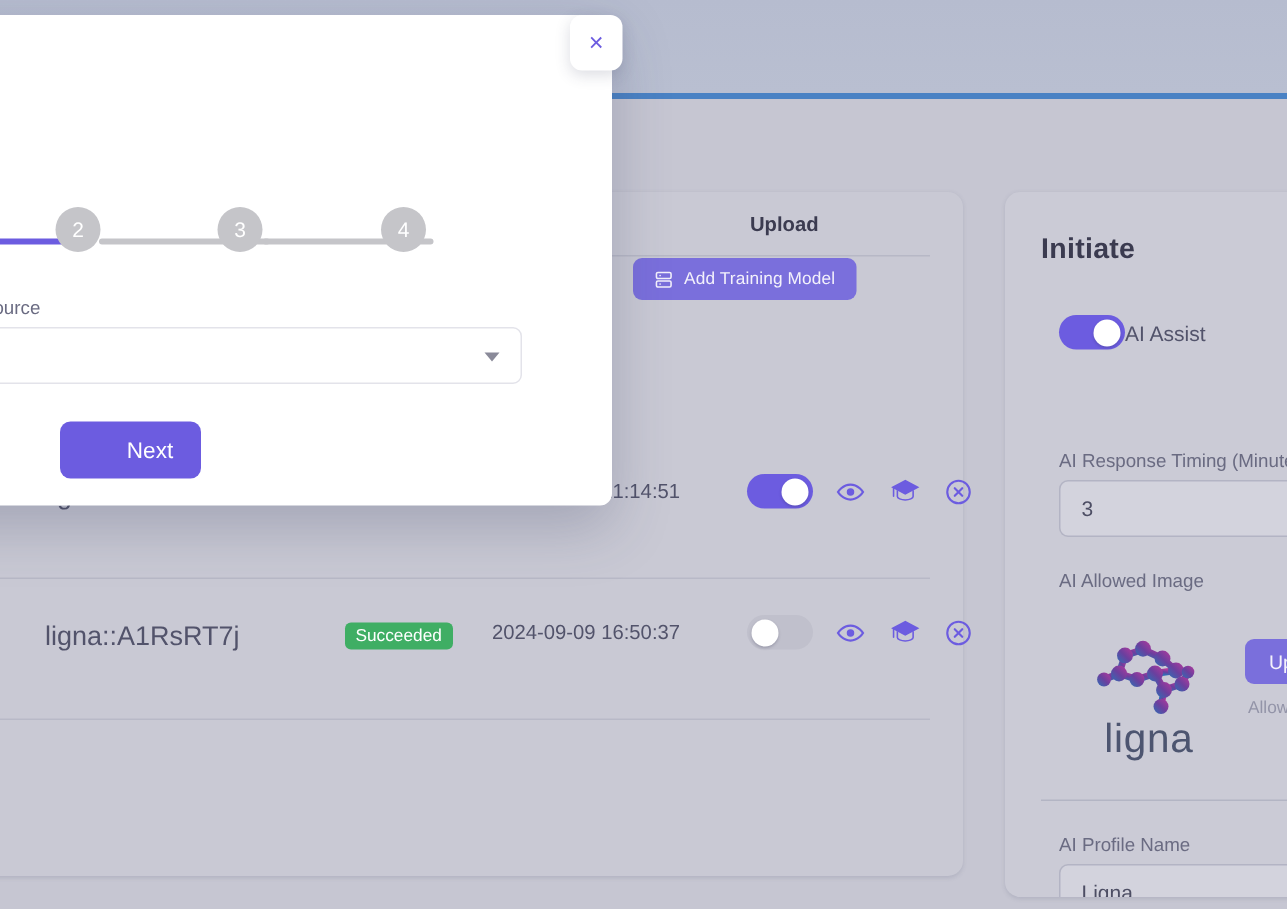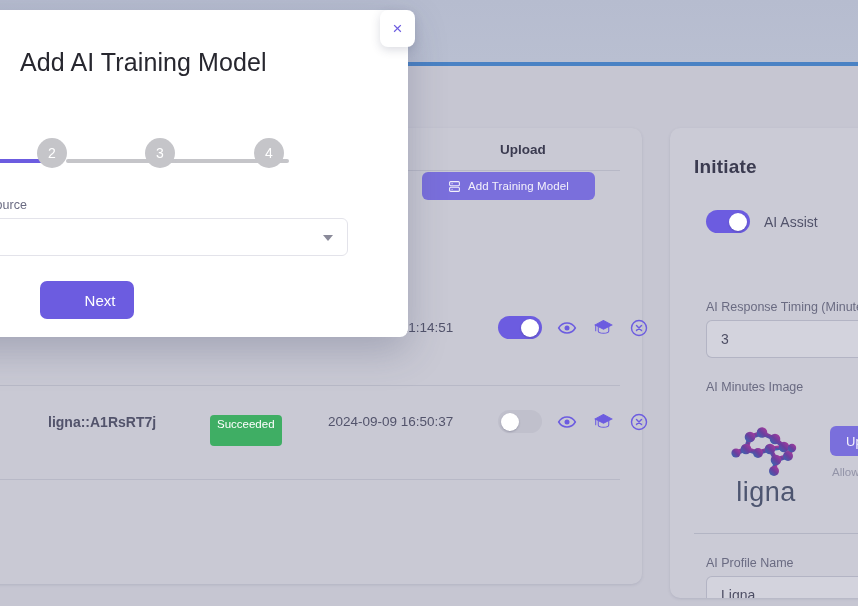--- a/index.html
+++ b/index.html
@@ -48,21 +48,21 @@
     width: 702px; height: 456px;
     background: #c9c9d4;
     border-radius: 10px;
     box-shadow: 0 1px 3px rgba(90,95,120,.18);
   }
 
   .add-model-btn {
     position: absolute;
     left: 482px; top: 44px;
     height: 28px;
-    padding: 0 26px;
+    padding: 0 14px;
     display: flex;
     align-items: center;
     gap: 7px;
     background: #7a6fdc;
     color: #f3f1fb;
     border: none;
     border-radius: 6px;
     font-size: 11.5px;
     letter-spacing: .1px;
     white-space: nowrap;
@@ -94,41 +94,41 @@
   }
   .trow .cell { position: absolute; }
   .row-rule {
     position: absolute;
     left: 0px; bottom: 0;
     width: 620px; height: 1px;
     background: rgba(120,124,150,.20);
   }
 
   .cell-name {
-    left: 48px;
-    font-size: 14px;
+    left: 30px;
+    font-size: 18px;
     color: #52536b;
     white-space: nowrap;
-    font-weight: bold;
   }
   .cell-date {
     left: 328px;
     font-size: 13.5px;
     color: #52536b;
     white-space: nowrap;
   }
   .badge {
     display: inline-block;
-    padding: 2px 7px 15px;
+    padding: 2px 7px 2px;
     border-radius: 4px;
     background: #3fae64;
     color: #ffffff;
     font-size: 11.5px;
     line-height: 1.25;
     white-space: nowrap;
+    margin-left: 20px;
   }
   .cell-status { left: 210px; }
   .cell-actions {
     left: 498px;
     display: flex;
     align-items: center;
     gap: 14px;
   }
 
   
@@ -177,21 +177,20 @@
     font-size: 19px;
     font-weight: 700;
     color: #3b3b50;
     letter-spacing: .2px;
   }
   .setting-row {
     position: absolute;
     left: 36px;
     display: flex;
     align-items: center;
-    gap: 14px;
   }
   .setting-row .slabel {
     font-size: 14px;
     color: #52536b;
     white-space: nowrap;
   }
   .field-label {
     position: absolute;
     left: 36px;
     font-size: 12.5px;
@@ -463,21 +462,21 @@
       </div>
       <span class="slabel">AI Assist</span>
     </div>
 
 
     <div class="field-label" style="top:172px">AI Response Timing (Minutes)</div>
     <div class="field-input" style="top:192px; width:210px;">
       <span>3</span>
     </div>
 
-    <div class="field-label" style="top:252px">AI Minutes Image</div>
+    <div class="field-label" style="top:252px">AI Allowed Image</div>
 
     <div class="logo-wrap">
       <svg width="92" height="60" viewBox="0 0 92 60">
         <defs>
           <linearGradient id="lg" x1="0" y1="1" x2="1" y2="0">
             <stop offset="0" stop-color="#2e6fb5"></stop>
             <stop offset="0.5" stop-color="#6b3f9e"></stop>
             <stop offset="1" stop-color="#b43a9c"></stop>
           </linearGradient>
         </defs>
@@ -521,21 +520,20 @@
     <div class="sdivider"></div>
 
     <div class="field-label" style="top:428px">AI Profile Name</div>
     <div class="field-input" style="top:448px; width:210px;">
       <span>Ligna</span>
     </div>
   </div>
 
   <div class="modal">
 
-    <div class="modal-title">Add AI Training Model</div>
 
     <div class="stepper">
       <div class="step-line" style="left:120px; width:100px; background:#6c5ce0;"></div>
       <div class="step-line" style="left:236px; width:114px; background:#c5c5c9;"></div>
       <div class="step-line" style="left:345px; width:114px; background:#c5c5c9;"></div>
 
       <div class="step-circle pending" style="left:207px">
         <span>2</span>
       </div>
       <div class="step-circle pending" style="left:315px">

